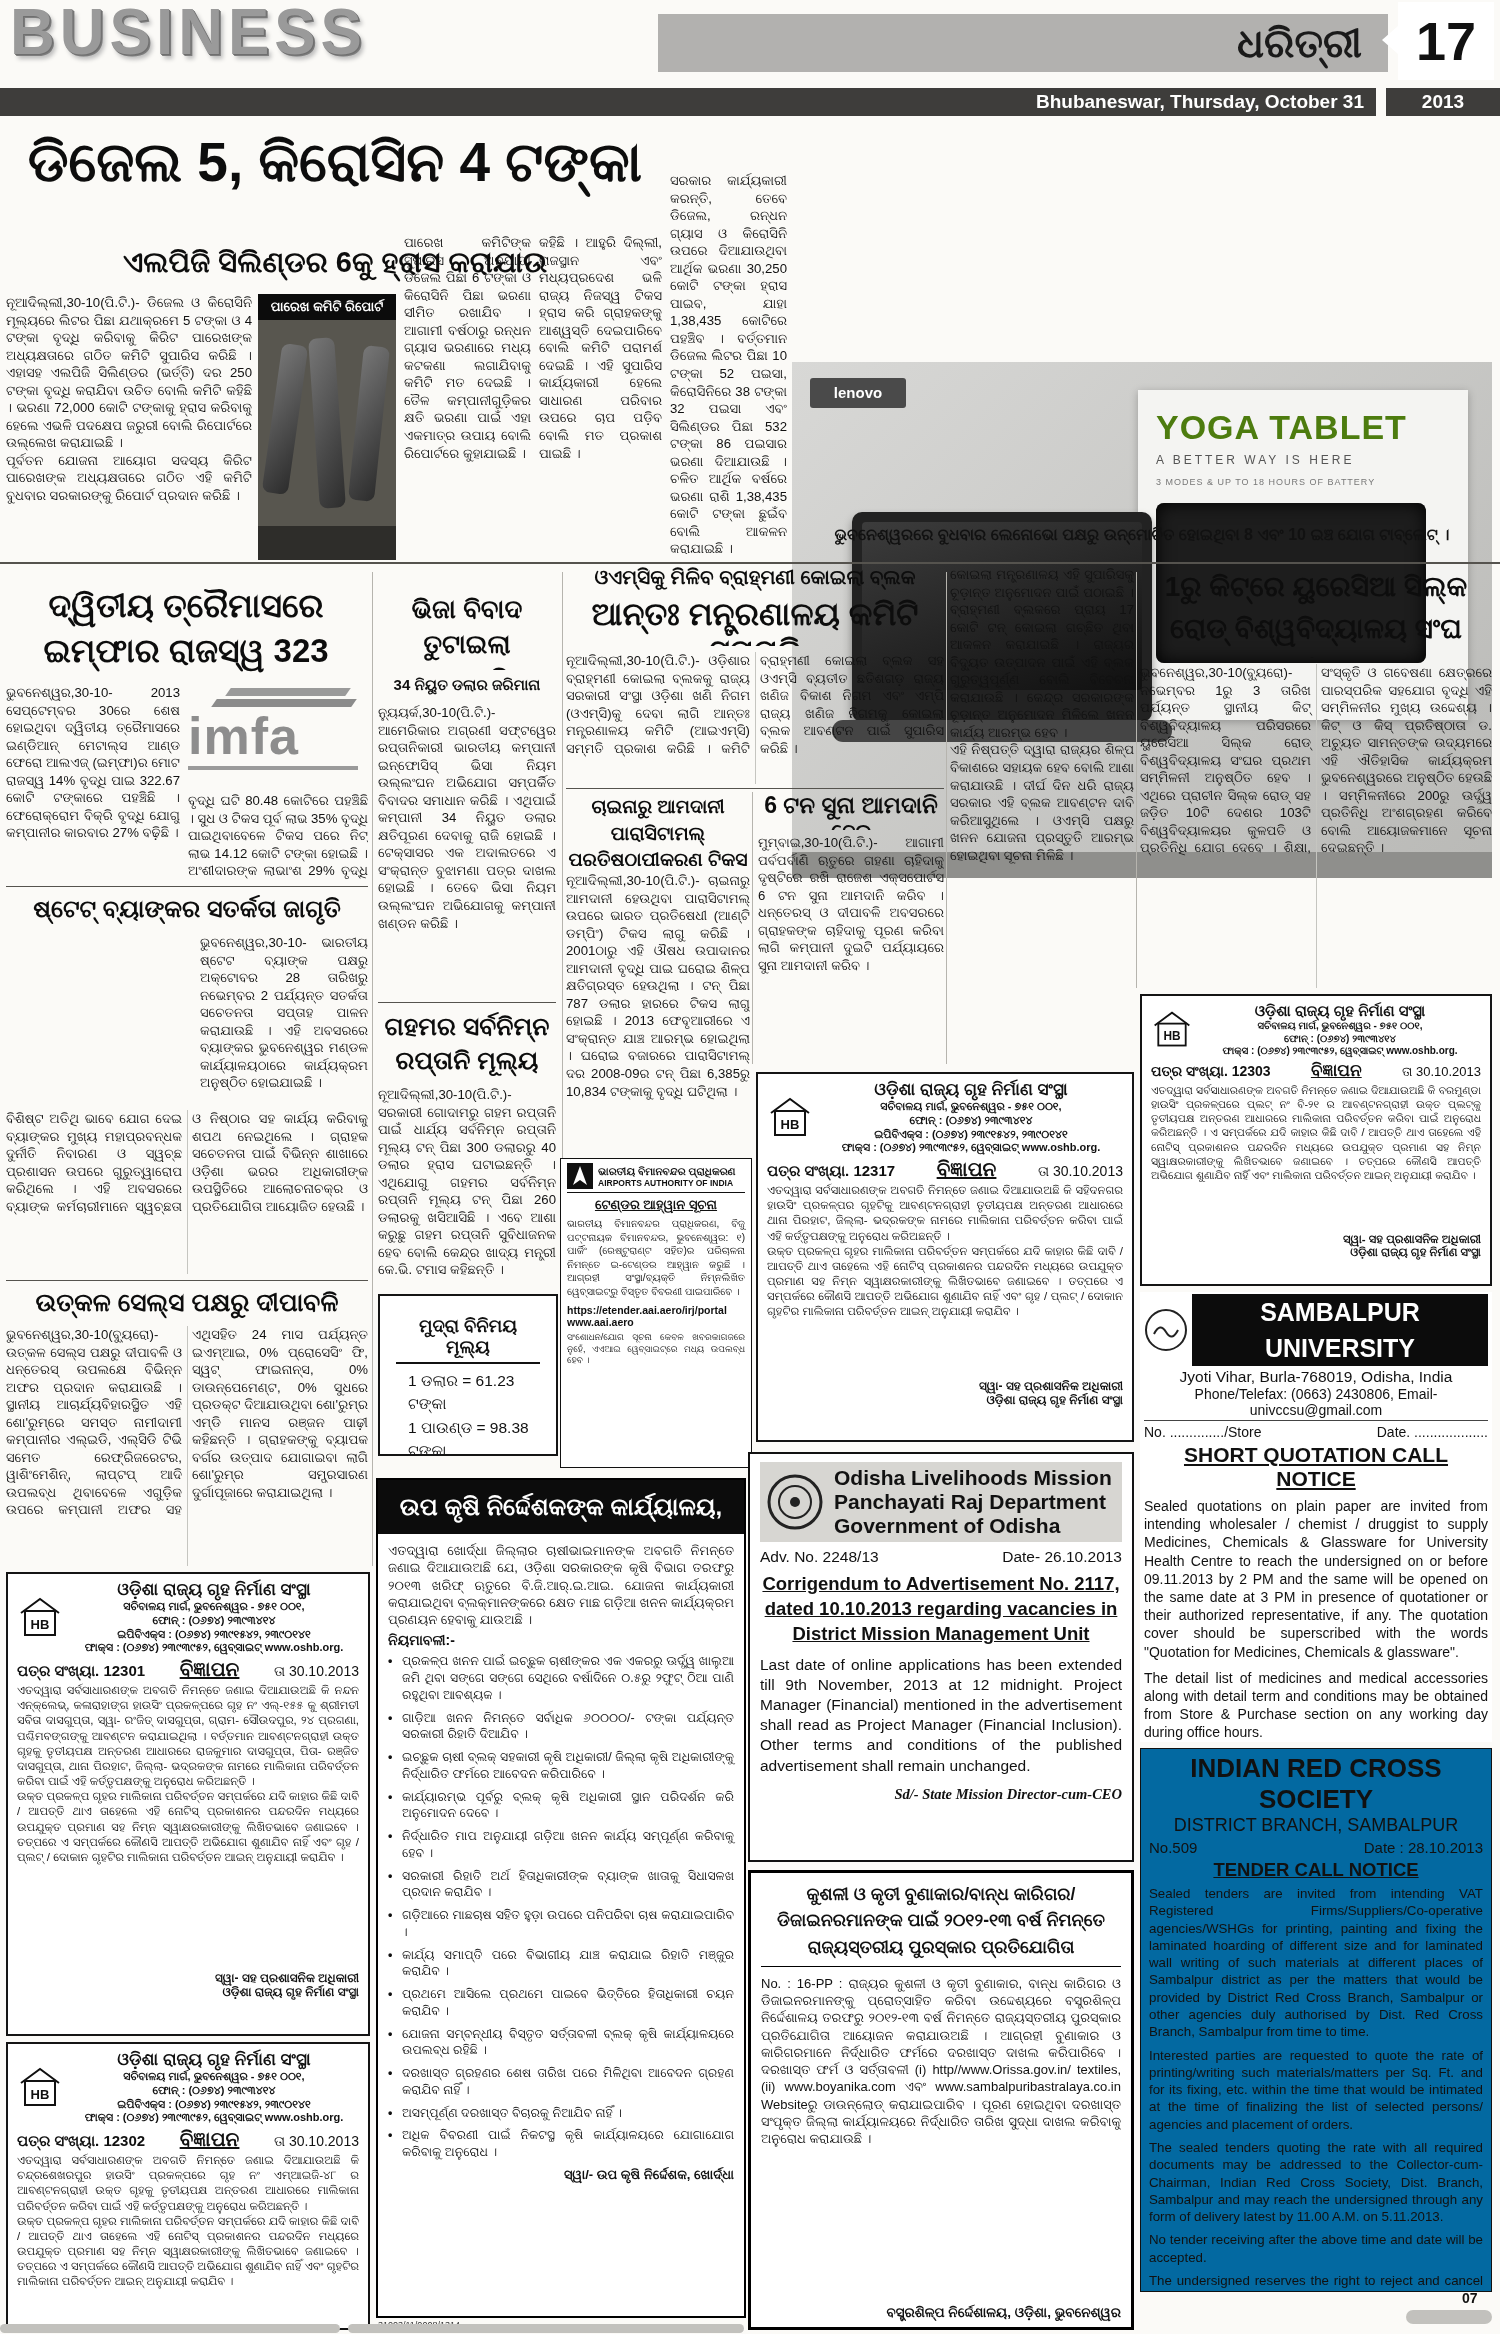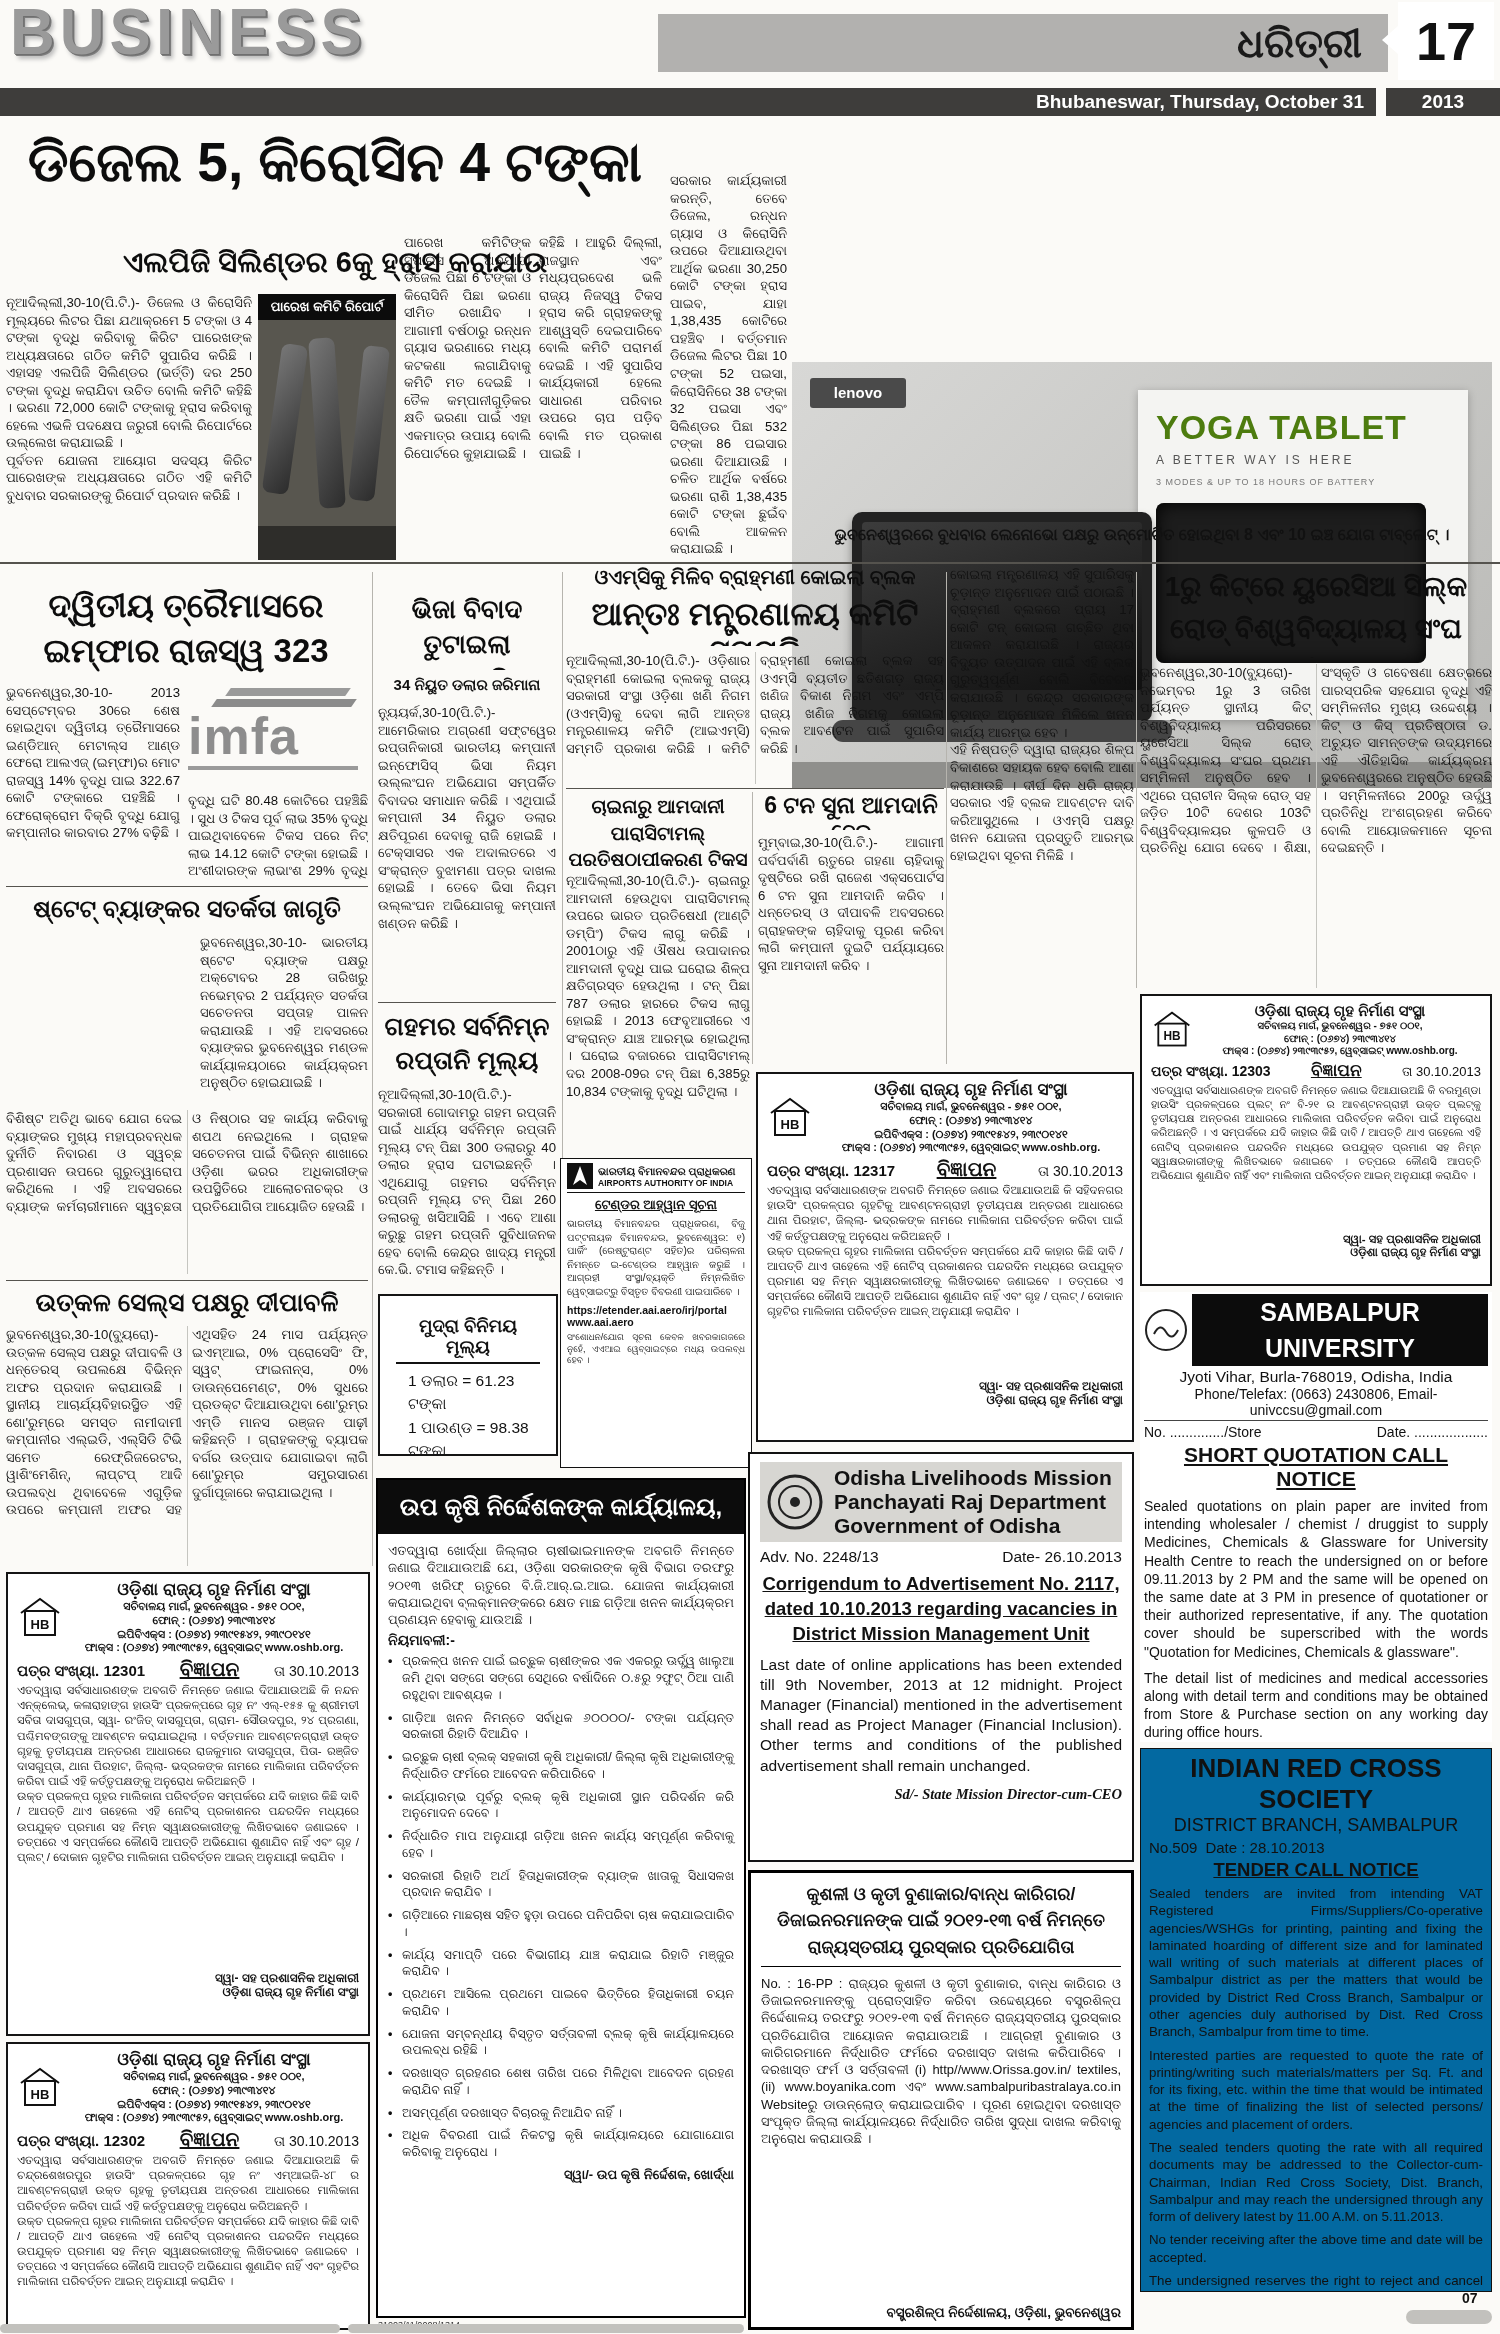--- a/index.html
+++ b/index.html
@@ -70,21 +70,21 @@
     <div class="nozzle" style="left:14px;top:50px;width:26px;height:150px;transform:rotate(8deg);"></div>
     <div class="nozzle" style="left:56px;top:44px;width:26px;height:170px;transform:rotate(-4deg);"></div>
     <div class="nozzle" style="left:98px;top:52px;width:26px;height:155px;transform:rotate(6deg);"></div>
     <div class="abs" style="left:0;bottom:0;width:138px;height:34px;background:#2e2d2a;"></div>
   </div>
 
   <div class="abs bodytext" style="left:404px;top:234px;width:127px;height:326px;">ପାରେଖ କମିଟିଙ୍କ ସୁପାରିସ ଅନୁଯାୟୀ ଡିଜେଲ ପିଛା 6 ଟଙ୍କା ଓ କିରୋସିନି ପିଛା ଭରଣା ସୀମିତ ରଖାଯିବ । ଆଗାମୀ ବର୍ଷଠାରୁ ରନ୍ଧନ ଗ୍ୟାସ ଭରଣାରେ ମଧ୍ୟ କଟକଣା ଲଗାଯିବାକୁ କମିଟି ମତ ଦେଇଛି । ତୈଳ କମ୍ପାନୀଗୁଡ଼ିକର କ୍ଷତି ଭରଣା ପାଇଁ ଏହା ଏକମାତ୍ର ଉପାୟ ବୋଲି ରିପୋର୍ଟରେ କୁହାଯାଇଛି ।</div>
   <div class="abs bodytext" style="left:539px;top:234px;width:123px;height:326px;">କହିଛି । ଆହୁରି ଦିଲ୍ଲୀ, ରାଜସ୍ଥାନ ଏବଂ ମଧ୍ୟପ୍ରଦେଶ ଭଳି ରାଜ୍ୟ ନିଜସ୍ୱ ଟିକସ ହ୍ରାସ କରି ଗ୍ରାହକଙ୍କୁ ଆଶ୍ୱସ୍ତି ଦେଇପାରିବେ ବୋଲି କମିଟି ପରାମର୍ଶ ଦେଇଛି । ଏହି ସୁପାରିସ କାର୍ଯ୍ୟକାରୀ ହେଲେ ସାଧାରଣ ପରିବାର ଉପରେ ଚାପ ପଡ଼ିବ ବୋଲି ମତ ପ୍ରକାଶ ପାଇଛି ।</div>
   <div class="abs bodytext" style="left:670px;top:172px;width:117px;height:388px;">ସରକାର କାର୍ଯ୍ୟକାରୀ କରନ୍ତି, ତେବେ ଡିଜେଲ, ରନ୍ଧନ ଗ୍ୟାସ ଓ କିରୋସିନି ଉପରେ ଦିଆଯାଉଥିବା ଆର୍ଥିକ ଭରଣା 30,250 କୋଟି ଟଙ୍କା ହ୍ରାସ ପାଇବ, ଯାହା 1,38,435 କୋଟିରେ ପହଞ୍ଚିବ । ବର୍ତ୍ତମାନ ଡିଜେଲ ଲିଟର ପିଛା 10 ଟଙ୍କା 52 ପଇସା, କିରୋସିନିରେ 38 ଟଙ୍କା 32 ପଇସା ଏବଂ ସିଲିଣ୍ଡର ପିଛା 532 ଟଙ୍କା 86 ପଇସାର ଭରଣା ଦିଆଯାଉଛି । ଚଳିତ ଆର୍ଥିକ ବର୍ଷରେ ଭରଣା ରାଶି 1,38,435 କୋଟି ଟଙ୍କା ଛୁଇଁବ ବୋଲି ଆକଳନ କରାଯାଇଛି ।</div>
 
-  <div class="abs photo" style="left:792px;top:96px;width:700px;height:426px;background:linear-gradient(135deg,#d8d8d6,#b9b9b6);">
+  <div class="abs photo" style="left:792px;top:96px;width:700px;height:516px;background:linear-gradient(135deg,#d8d8d6,#b9b9b6);">
     <div class="abs" style="left:18px;top:16px;width:96px;height:30px;background:#4a4a4a;color:#fff;font-size:15px;font-weight:bold;text-align:center;line-height:30px;border-radius:3px;">lenovo</div>
     <div class="abs" style="right:24px;top:28px;width:330px;height:330px;background:#f4f4f2;box-shadow:0 2px 8px rgba(0,0,0,.25);padding:18px;box-sizing:border-box;">
       <div style="font-size:34px;font-weight:900;color:#4d7c0f;letter-spacing:1px;">YOGA TABLET</div>
       <div style="font-size:12px;letter-spacing:3px;color:#555;margin-top:6px;">A BETTER WAY IS HERE</div>
       <div style="font-size:9px;letter-spacing:1px;color:#777;margin-top:10px;">3 MODES &amp; UP TO 18 HOURS OF BATTERY</div>
       <div style="margin-top:16px;width:270px;height:160px;background:#1d1d1d;border-radius:8px;box-shadow:inset 0 0 18px #000;"></div>
     </div>
     <div class="abs" style="left:60px;top:150px;width:300px;height:210px;background:#222;border-radius:10px;box-shadow:0 6px 10px rgba(0,0,0,.4);">
       <div style="margin:10px;width:280px;height:168px;background:linear-gradient(160deg,#3c3c3c,#101010);border-radius:4px;"></div>
     </div>
@@ -329,21 +329,21 @@
     </div>
     <div class="center bold u" style="font-size:21px;margin:2px 0 6px 0;">SHORT QUOTATION CALL NOTICE</div>
     <div class="en" style="font-size:14px;">Sealed quotations on plain paper are invited from intending wholesaler / chemist / druggist to supply Medicines, Chemicals &amp; Glassware for University Health Centre to reach the undersigned on or before 09.11.2013 by 2 PM and the same will be opened on the same date at 3 PM in presence of quotationer or their authorized representative, if any. The quotation cover should be superscribed with the words "Quotation for Medicines, Chemicals &amp; glassware".</div>
     <div class="en" style="font-size:14px;margin-top:8px;">The detail list of medicines and medical accessories along with detail term and conditions may be obtained from Store &amp; Purchase section on any working day during office hours.</div>
 
   </div>
 
   <div class="abs" style="left:1140px;top:1748px;width:352px;height:544px;border:1.5px solid #111;background:#0369a1;box-sizing:border-box;padding:4px 8px;overflow:hidden;">
     <div class="center bold" style="font-size:26px;">INDIAN RED CROSS SOCIETY</div>
     <div class="center" style="font-size:18px;">DISTRICT BRANCH, SAMBALPUR</div>
-    <div style="display:flex;justify-content:flex-start;font-size:15px;margin:3px 0;gap:8px;">
+    <div style="display:flex;justify-content:space-between;font-size:15px;margin:3px 0;">
       <span>No.509</span>
       <span>Date : 28.10.2013</span>
     </div>
     <div class="center bold u" style="font-size:18.5px;margin-bottom:4px;">TENDER CALL NOTICE</div>
     <div class="en" style="font-size:13.3px;">Sealed tenders are invited from intending VAT Registered Firms/Suppliers/Co-operative agencies/WSHGs for printing, painting and fixing the laminated hoarding of different size and for laminated wall writing of such materials at different places of Sambalpur district as per the matters that would be provided by District Red Cross Branch, Sambalpur or other agencies duly authorised by Dist. Red Cross Branch, Sambalpur from time to time.</div>
     <div class="en" style="font-size:13.3px;margin-top:6px;">Interested parties are requested to quote the rate of printing/writing such materials/matters per Sq. Ft. and for its fixing, etc. within the time that would be intimated at the time of finalizing the list of selected persons/ agencies and placement of orders.</div>
     <div class="en" style="font-size:13.3px;margin-top:6px;">The sealed tenders quoting the rate with all required documents may be addressed to the Collector-cum-Chairman, Indian Red Cross Society, Dist. Branch, Sambalpur and may reach the undersigned through any form of delivery latest by 11.00 A.M. on 5.11.2013.</div>
     <div class="en" style="font-size:13.3px;margin-top:6px;">No tender receiving after the above time and date will be accepted.</div>
     <div class="en" style="font-size:13.3px;margin-top:6px;">The undersigned reserves the right to reject and cancel any of all the tenders without assigning any reason thereof.</div>
 

